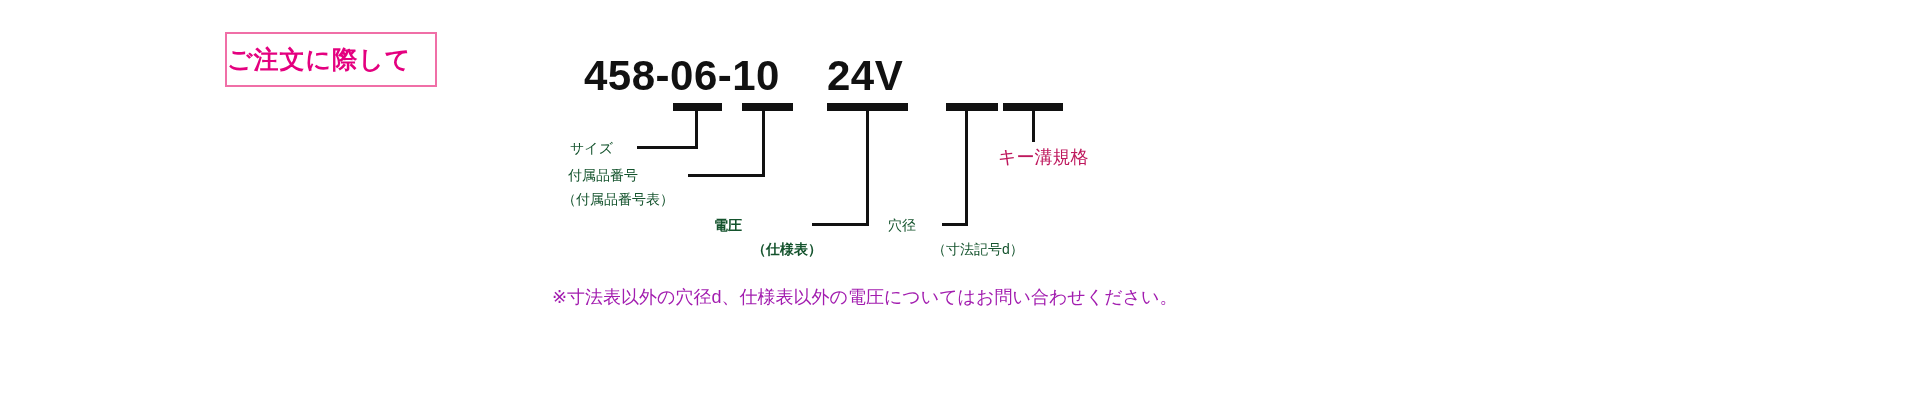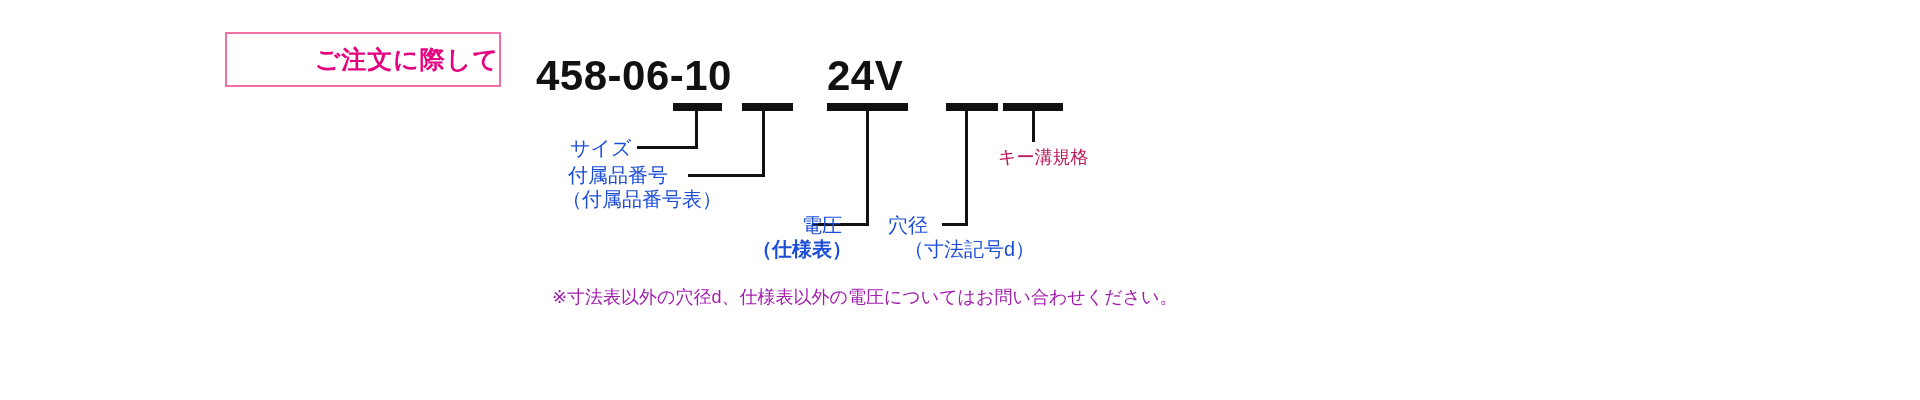--- a/index.html
+++ b/index.html
@@ -5,64 +5,64 @@
   html,body{margin:0;padding:0;background:#ffffff;}
   .stage{
     position:relative;
     width:1920px;height:400px;
     background:#ffffff;
     overflow:hidden;
     font-family:"Liberation Sans","DejaVu Sans",sans-serif;
     color:#111111;
   }
   .badge{
-    position:absolute;left:225px;top:32px;width:276px;height:55px;
+    position:absolute;left:225px;top:32px;width:212px;height:55px;
     border:2px solid #f06fa7;
     box-sizing:border-box;
-    display:flex;align-items:center;justify-content:flex-end;
+    display:flex;align-items:center;justify-content:flex-start;
   }
   .badge-label{
     color:#e4007f;font-size:25px;font-weight:bold;letter-spacing:1px;
     line-height:1;
   }
   .pn{
     position:absolute;top:55px;
     font-size:42px;font-weight:bold;line-height:42px;
     letter-spacing:0.5px;color:#111111;white-space:nowrap;
   }
-  .pn-base{left:536px;text-align:right;}
+  .pn-base{left:584px;text-align:right;}
   .pn-volt{left:827px;}
   .pn-key{left:953px;}
   .bar{position:absolute;top:103px;height:8px;background:#111111;}
   .bar-size{left:673px;width:49px;}
   .bar-acc{left:742px;width:51px;}
   .bar-volt{left:827px;width:81px;}
   .bar-hole{left:946px;width:52px;}
   .bar-key{left:1003px;width:60px;}
   .ln{position:absolute;background:#111111;}
   .ln-size-v{left:695px;top:111px;width:3px;height:38px;}
   .ln-size-h{left:637px;top:146px;width:61px;height:3px;}
   .ln-acc-v{left:762px;top:111px;width:3px;height:66px;}
   .ln-acc-h{left:688px;top:174px;width:77px;height:3px;}
   .ln-volt-v{left:866px;top:111px;width:3px;height:115px;}
   .ln-volt-h{left:812px;top:223px;width:57px;height:3px;}
   .ln-hole-v{left:965px;top:111px;width:3px;height:115px;}
   .ln-hole-h{left:942px;top:223px;width:26px;height:3px;}
   .ln-key-v{left:1032px;top:111px;width:3px;height:31px;}
   .lbl{
-    position:absolute;font-size:20px;line-height:20px;color:#1d4ed8;
+    position:absolute;font-size:14px;line-height:20px;color:#14532d;
     white-space:nowrap;
   }
   .lbl-size{left:570px;top:138px;}
   .lbl-acc{left:568px;top:165px;}
   .lbl-acc-sub{left:562px;top:189px;}
-  .lbl-volt{left:802px;top:215px;}
+  .lbl-volt{left:714px;top:215px;font-weight:bold;}
   .lbl-volt-sub{left:752px;top:239px;font-weight:bold;}
   .lbl-hole{left:888px;top:215px;}
-  .lbl-hole-sub{left:904px;top:239px;}
+  .lbl-hole-sub{left:932px;top:239px;}
   .keyblock{
     position:absolute;left:998px;top:144px;
     font-size:18px;line-height:26px;color:#be185d;white-space:nowrap;
   }
   .note{
     position:absolute;left:552px;top:286px;
     font-size:18px;line-height:22px;color:#a21caf;white-space:nowrap;
   }
 </style>
 </head>

